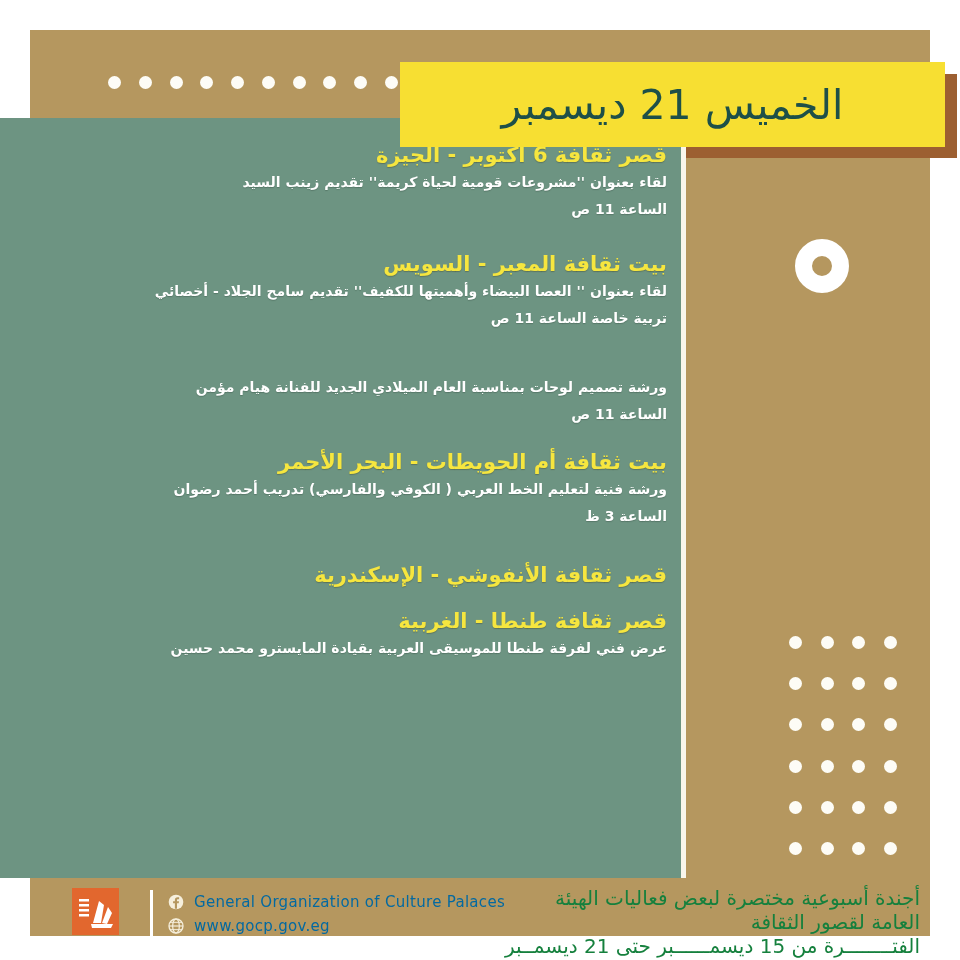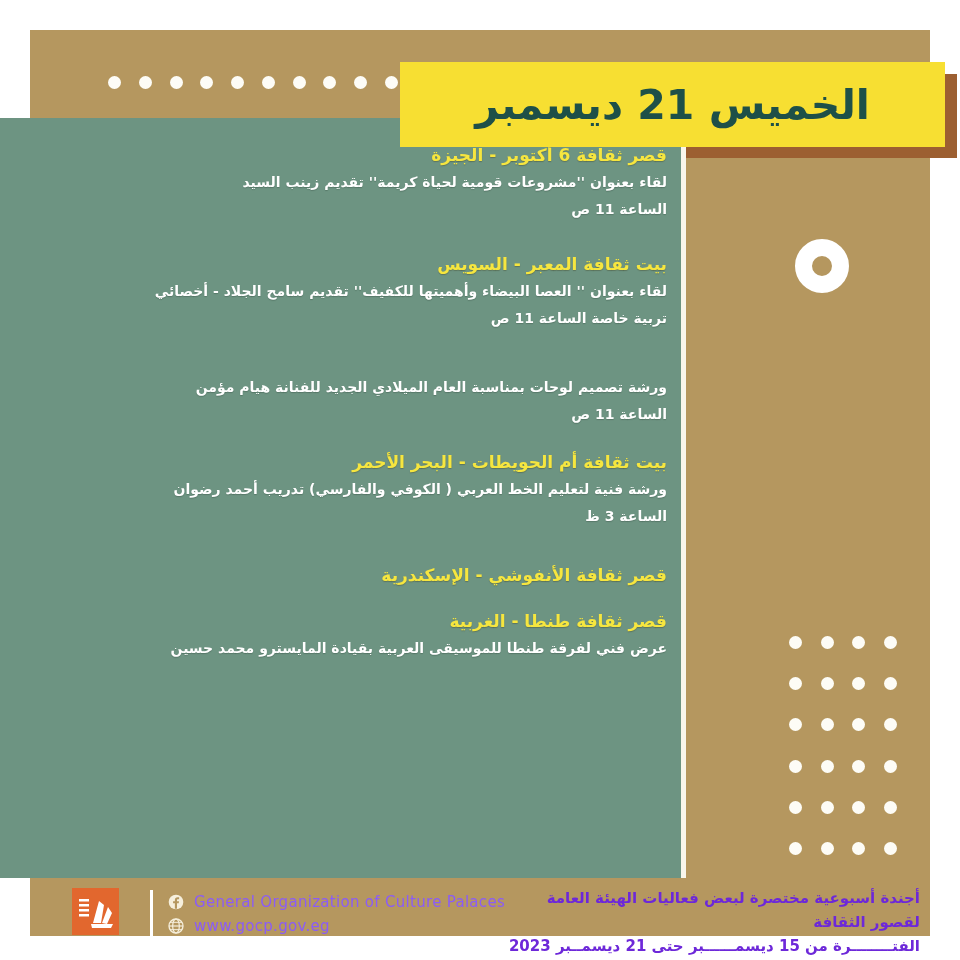--- a/index.html
+++ b/index.html
@@ -22,39 +22,39 @@
   .banner-shadow{
     position:absolute;left:412px;top:74px;width:545px;height:84px;
     background:#9c5f31;
   }
   .banner{
     position:absolute;left:400px;top:62px;width:545px;height:85px;
     background:#f7df32;display:flex;align-items:center;justify-content:center;
     z-index:4;
   }
   .banner-text{
-    color:#1e5048;font-size:41px;font-weight:bold;direction:rtl;
+    color:#1e5048;font-size:41px;font-weight:normal;direction:rtl;
     letter-spacing:0.5px;
   }
   
   .panel{
     position:absolute;left:0;top:118px;width:686px;height:760px;
     background:#6d9482;border-right:5px solid #f9f6ec;z-index:2;
     box-sizing:border-box;padding:24px 14px 0 20px;
     direction:rtl;text-align:right;
   }
   .event{margin-bottom:28px;}
   .event:nth-of-type(2){margin-bottom:42px;}
   .event:nth-of-type(3){margin-bottom:21px;}
   .event:nth-of-type(4){margin-bottom:32px;}
   .event:nth-of-type(5){margin-bottom:19px;}
   .event:nth-of-type(6){margin-bottom:18px;}
   .event:nth-of-type(7){margin-bottom:0;}
   .event-title{
-    color:#f6e63f;font-size:17px;font-weight:bold;line-height:27px;
+    color:#f6e63f;font-size:21px;font-weight:bold;line-height:27px;
     text-shadow:0 1px 1px rgba(60,60,30,.35);
   }
   .event-line{
     color:#ffffff;font-size:14px;font-weight:bold;line-height:27px;
     text-shadow:0 1px 1px rgba(40,60,50,.3);
   }
   
   .ring{
     position:absolute;left:795px;top:239px;width:54px;height:54px;
     border-radius:50%;border:17px solid #ffffff;box-sizing:border-box;
@@ -75,28 +75,28 @@
   }
   .footer-divider{
     position:absolute;left:150px;top:12px;width:3px;height:58px;background:#ffffff;
   }
   .footer-links{position:absolute;left:168px;top:12px;}
   .footer-link-row{display:flex;align-items:center;height:24px;}
   .footer-icon{
     width:16px;height:16px;margin-right:10px;flex:0 0 auto;color:#f6efdc;
   }
   .footer-link-text{
-    color:#8b5cf6;font-size:15px;font-family:"DejaVu Sans",sans-serif;
+    color:#0369a1;font-size:15px;font-family:"DejaVu Sans",sans-serif;
     letter-spacing:0.3px;
   }
   .footer-note{
     position:absolute;right:40px;top:8px;width:420px;direction:rtl;text-align:right;
   }
   .footer-note-line{
-    color:#6d28d9;font-size:15px;font-weight:bold;line-height:24px;
+    color:#15803d;font-size:20px;font-weight:normal;line-height:24px;
   }
 </style>
 </head>
 <body>
 
 <div class="tan-bg"></div>
 
 <div class="dots-row">
   <span class="dot"></span>
   <span class="dot"></span>

